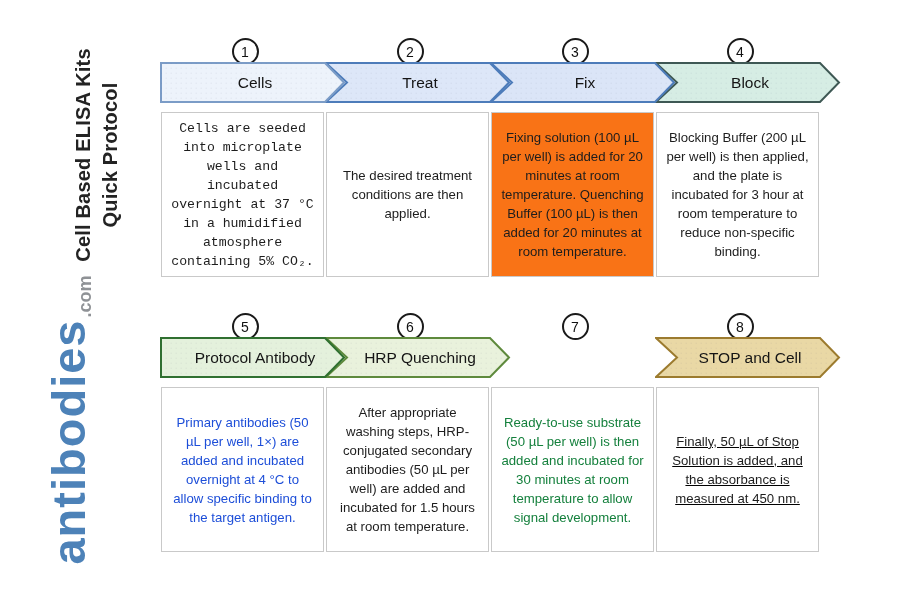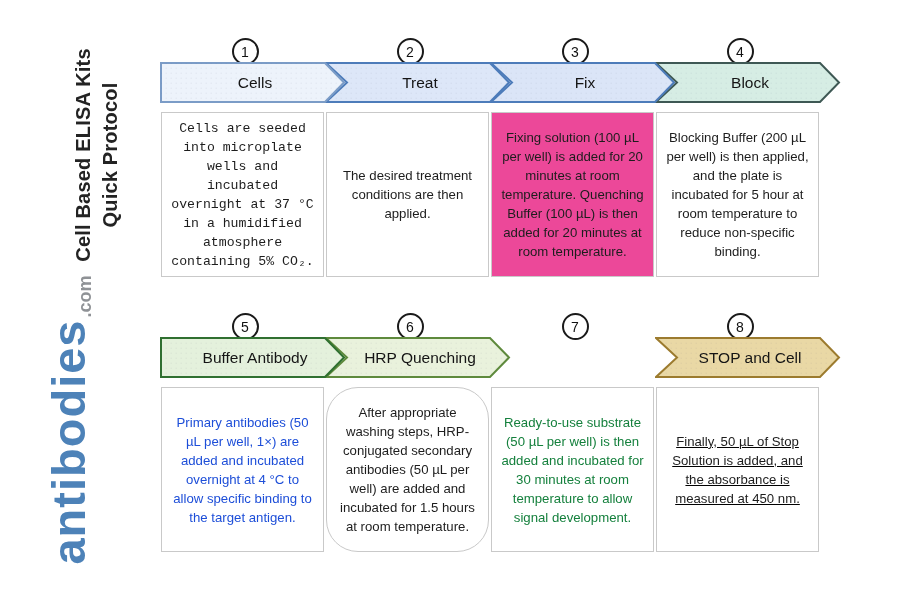--- a/index.html
+++ b/index.html
@@ -114,72 +114,72 @@
           <span class="num">3</span>
         </div>
       </div>
       <div class="arrow-wrap">
         <svg class="arrow-svg" viewBox="0 0 190 41">
           <polygon class="arrow-shape" stroke-width="2" stroke-linejoin="miter" points="1,1 165,1 184,20.5 165,40 1,40 22,20.5" fill="#dbe5f7" stroke="#4d7cba"></polygon>
           <polygon class="arrow-dots" fill="url(#dotp)" stroke="none" points="1,1 165,1 184,20.5 165,40 1,40 22,20.5"></polygon>
         </svg>
         <span class="arrow-label">Fix</span>
       </div>
-      <div class="step-box" style="border-color: rgb(201, 201, 201); background: #ec4899;">
+      <div class="step-box" style="border-color: rgb(201, 201, 201); background: #f97316;">
         <p class="step-desc" style="color: rgb(29, 29, 29);">Fixing solution (100 µL per well) is added for 20 minutes at room temperature. Quenching Buffer (100 µL) is then added for 20 minutes at room temperature.</p>
       </div>
     </div>
       <div class="step" style="left: 655px; top: 38px; z-index: 37;">
       <div class="step-number">
         <div class="circle" style="border-color: rgb(26, 26, 26);">
           <span class="num">4</span>
         </div>
       </div>
       <div class="arrow-wrap">
         <svg class="arrow-svg" viewBox="0 0 190 41">
           <polygon class="arrow-shape" stroke-width="2" stroke-linejoin="miter" points="1,1 165,1 184,20.5 165,40 1,40 22,20.5" fill="#d6ede4" stroke="#3e5854"></polygon>
           <polygon class="arrow-dots" fill="url(#dotp)" stroke="none" points="1,1 165,1 184,20.5 165,40 1,40 22,20.5"></polygon>
         </svg>
         <span class="arrow-label">Block</span>
       </div>
       <div class="step-box" style="border-color: rgb(201, 201, 201); background: rgb(255, 255, 255);">
-        <p class="step-desc" style="color: rgb(29, 29, 29);">Blocking Buffer (200 µL per well) is then applied, and the plate is incubated for 5 hour at room temperature to reduce non-specific binding.</p>
+        <p class="step-desc" style="color: rgb(29, 29, 29);">Blocking Buffer (200 µL per well) is then applied, and the plate is incubated for 3 hour at room temperature to reduce non-specific binding.</p>
       </div>
     </div>
       <div class="step" style="left: 160px; top: 313px; z-index: 40;">
       <div class="step-number">
         <div class="circle" style="border-color: rgb(26, 26, 26);">
           <span class="num">5</span>
         </div>
       </div>
       <div class="arrow-wrap">
         <svg class="arrow-svg" viewBox="0 0 190 41">
           <polygon class="arrow-shape" stroke-width="2" stroke-linejoin="miter" points="1,1 165,1 184,20.5 165,40 1,40" fill="#e4f1dc" stroke="#2f7030"></polygon>
           <polygon class="arrow-dots" fill="url(#dotp)" stroke="none" points="1,1 165,1 184,20.5 165,40 1,40"></polygon>
         </svg>
-        <span class="arrow-label">Buffer Antibody</span>
+        <span class="arrow-label">Protocol Antibody</span>
       </div>
       <div class="step-box" style="border-color: rgb(201, 201, 201); background: rgb(255, 255, 255);">
         <p class="step-desc" style="color: #1d4ed8;">Primary antibodies (50 µL per well, 1×) are added and incubated overnight at 4 °C to allow specific binding to the target antigen.</p>
       </div>
     </div>
       <div class="step" style="left: 325px; top: 313px; z-index: 39;">
       <div class="step-number">
         <div class="circle" style="border-color: rgb(26, 26, 26);">
           <span class="num">6</span>
         </div>
       </div>
       <div class="arrow-wrap">
         <svg class="arrow-svg" viewBox="0 0 190 41">
           <polygon class="arrow-shape" stroke-width="2" stroke-linejoin="miter" points="1,1 165,1 184,20.5 165,40 1,40 22,20.5" fill="#e9f2dc" stroke="#5e8a3c"></polygon>
           <polygon class="arrow-dots" fill="url(#dotp)" stroke="none" points="1,1 165,1 184,20.5 165,40 1,40 22,20.5"></polygon>
         </svg>
         <span class="arrow-label">HRP Quenching</span>
       </div>
-      <div class="step-box" style="border-color: rgb(201, 201, 201); background: rgb(255, 255, 255); border-radius: 32px;">
+      <div class="step-box" style="border-color: rgb(201, 201, 201); background: rgb(255, 255, 255);">
         <p class="step-desc" style="color: rgb(29, 29, 29);">After appropriate washing steps, HRP-conjugated secondary antibodies (50 µL per well) are added and incubated for 1.5 hours at room temperature.</p>
       </div>
     </div>
       <div class="step" style="left: 490px; top: 313px; z-index: 38;">
       <div class="step-number">
         <div class="circle" style="border-color: rgb(26, 26, 26);">
           <span class="num">7</span>
         </div>
       </div>
       <div class="step-box" style="border-color: rgb(201, 201, 201); background: rgb(255, 255, 255);">

